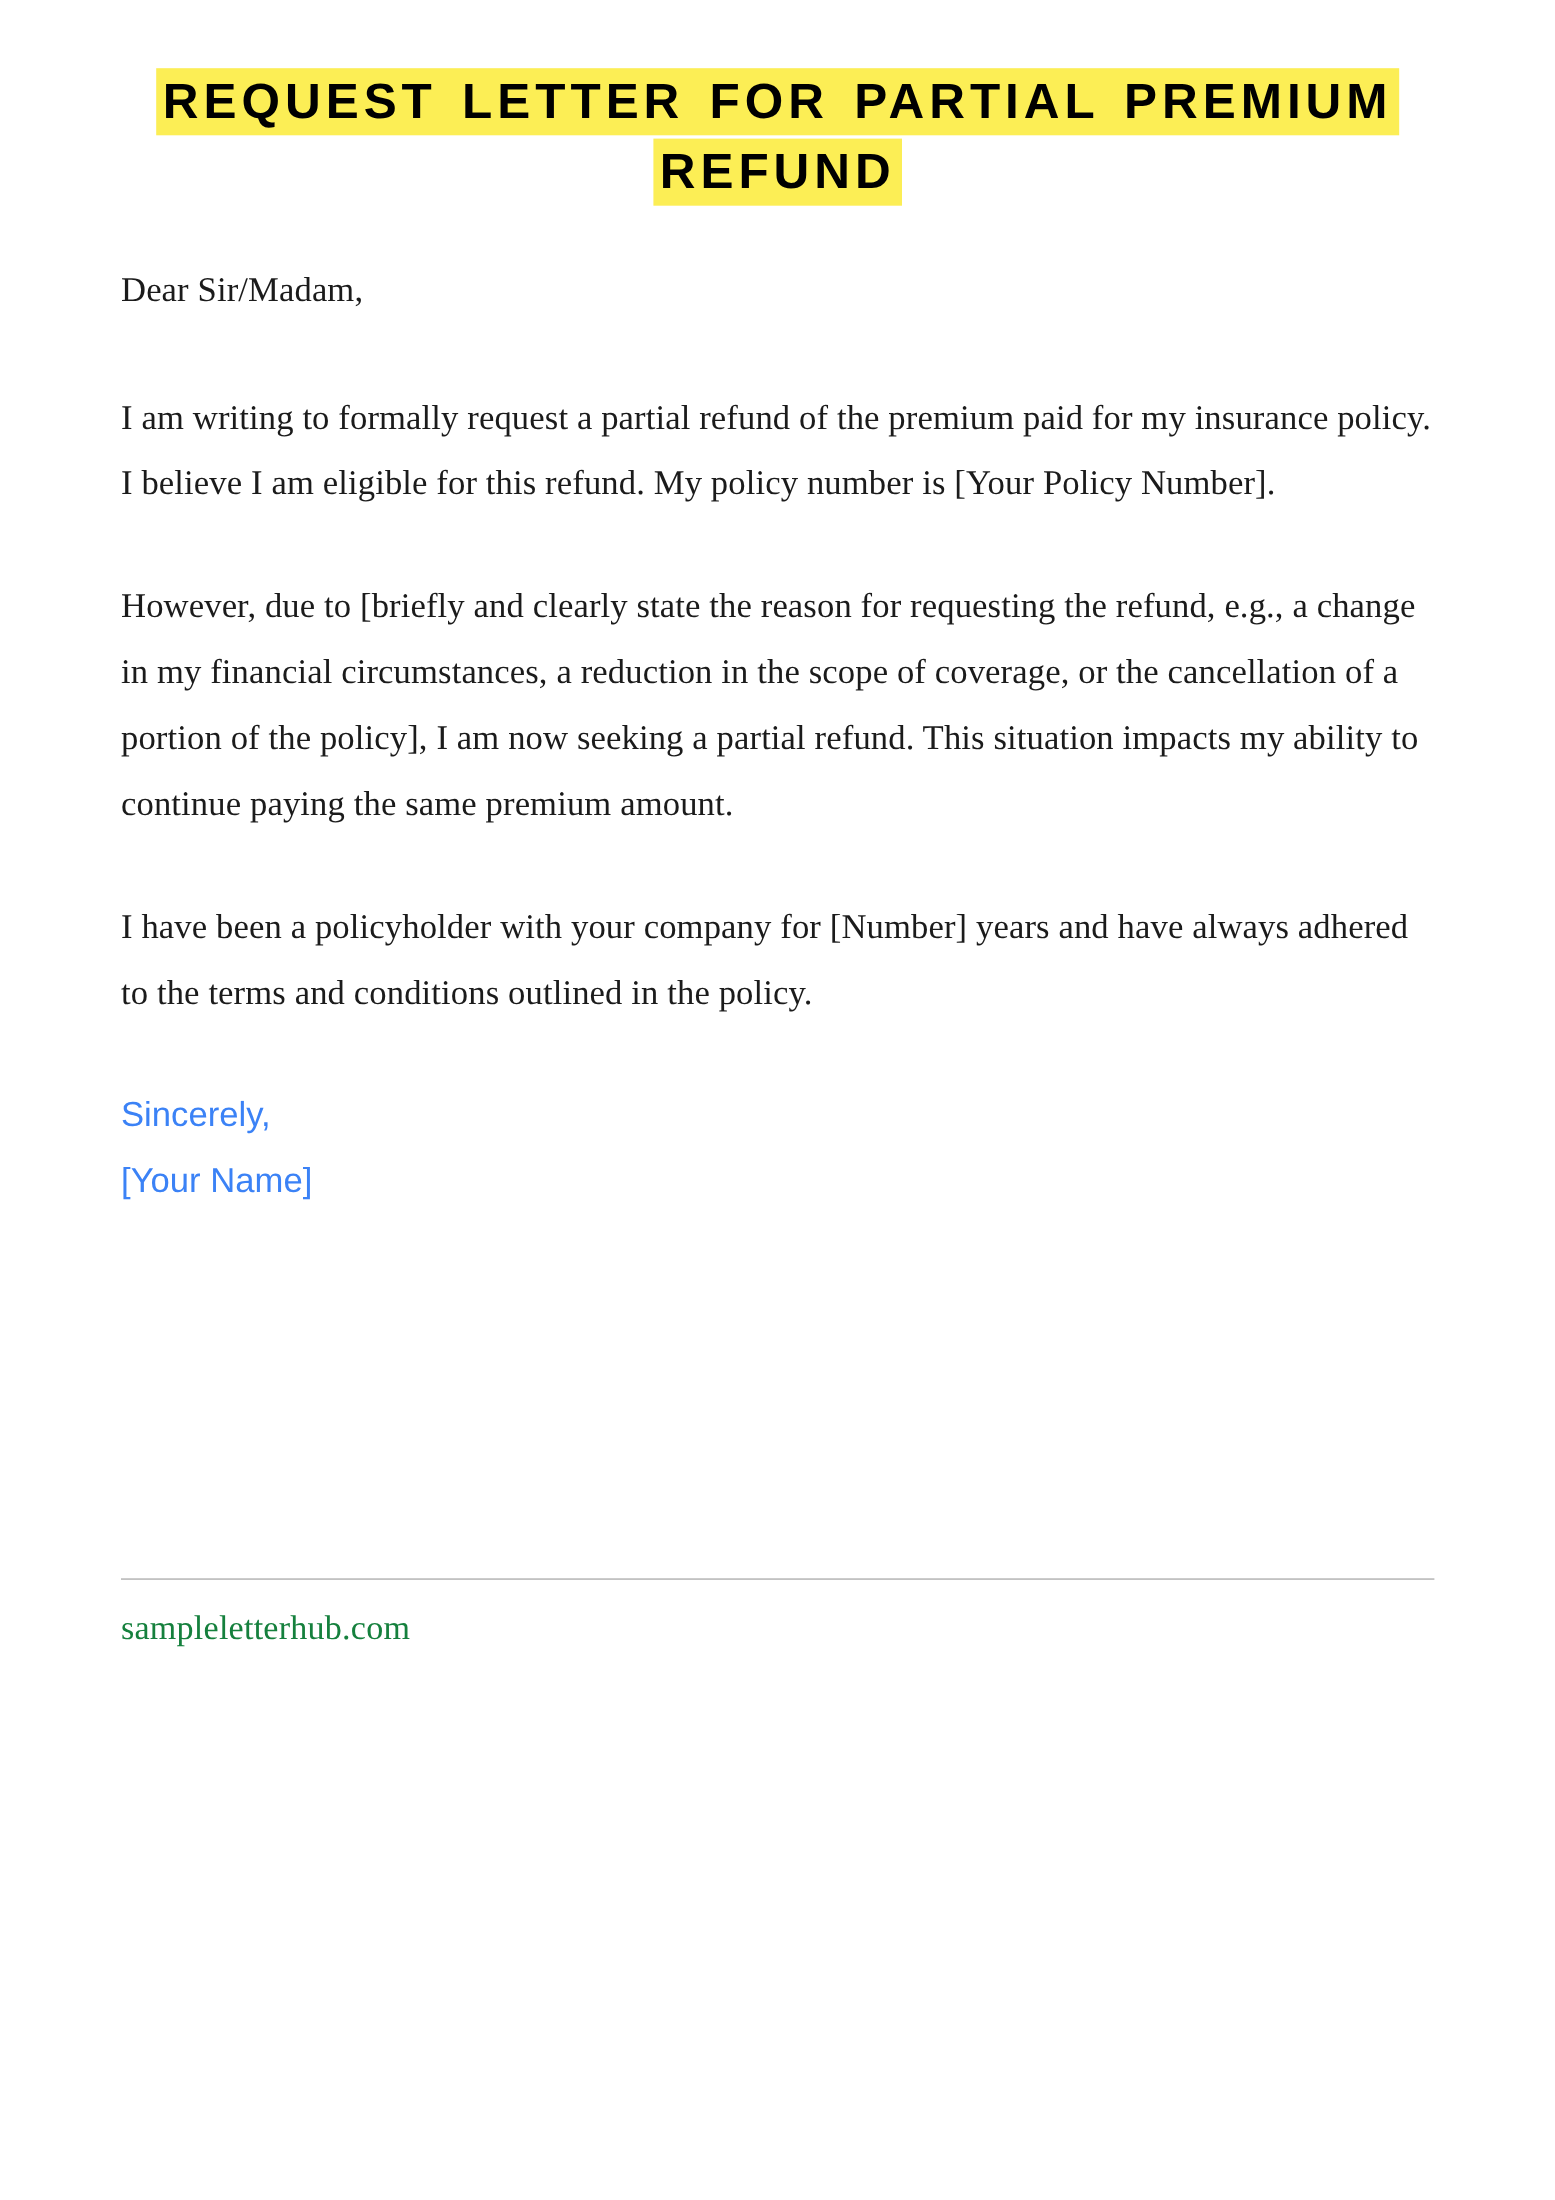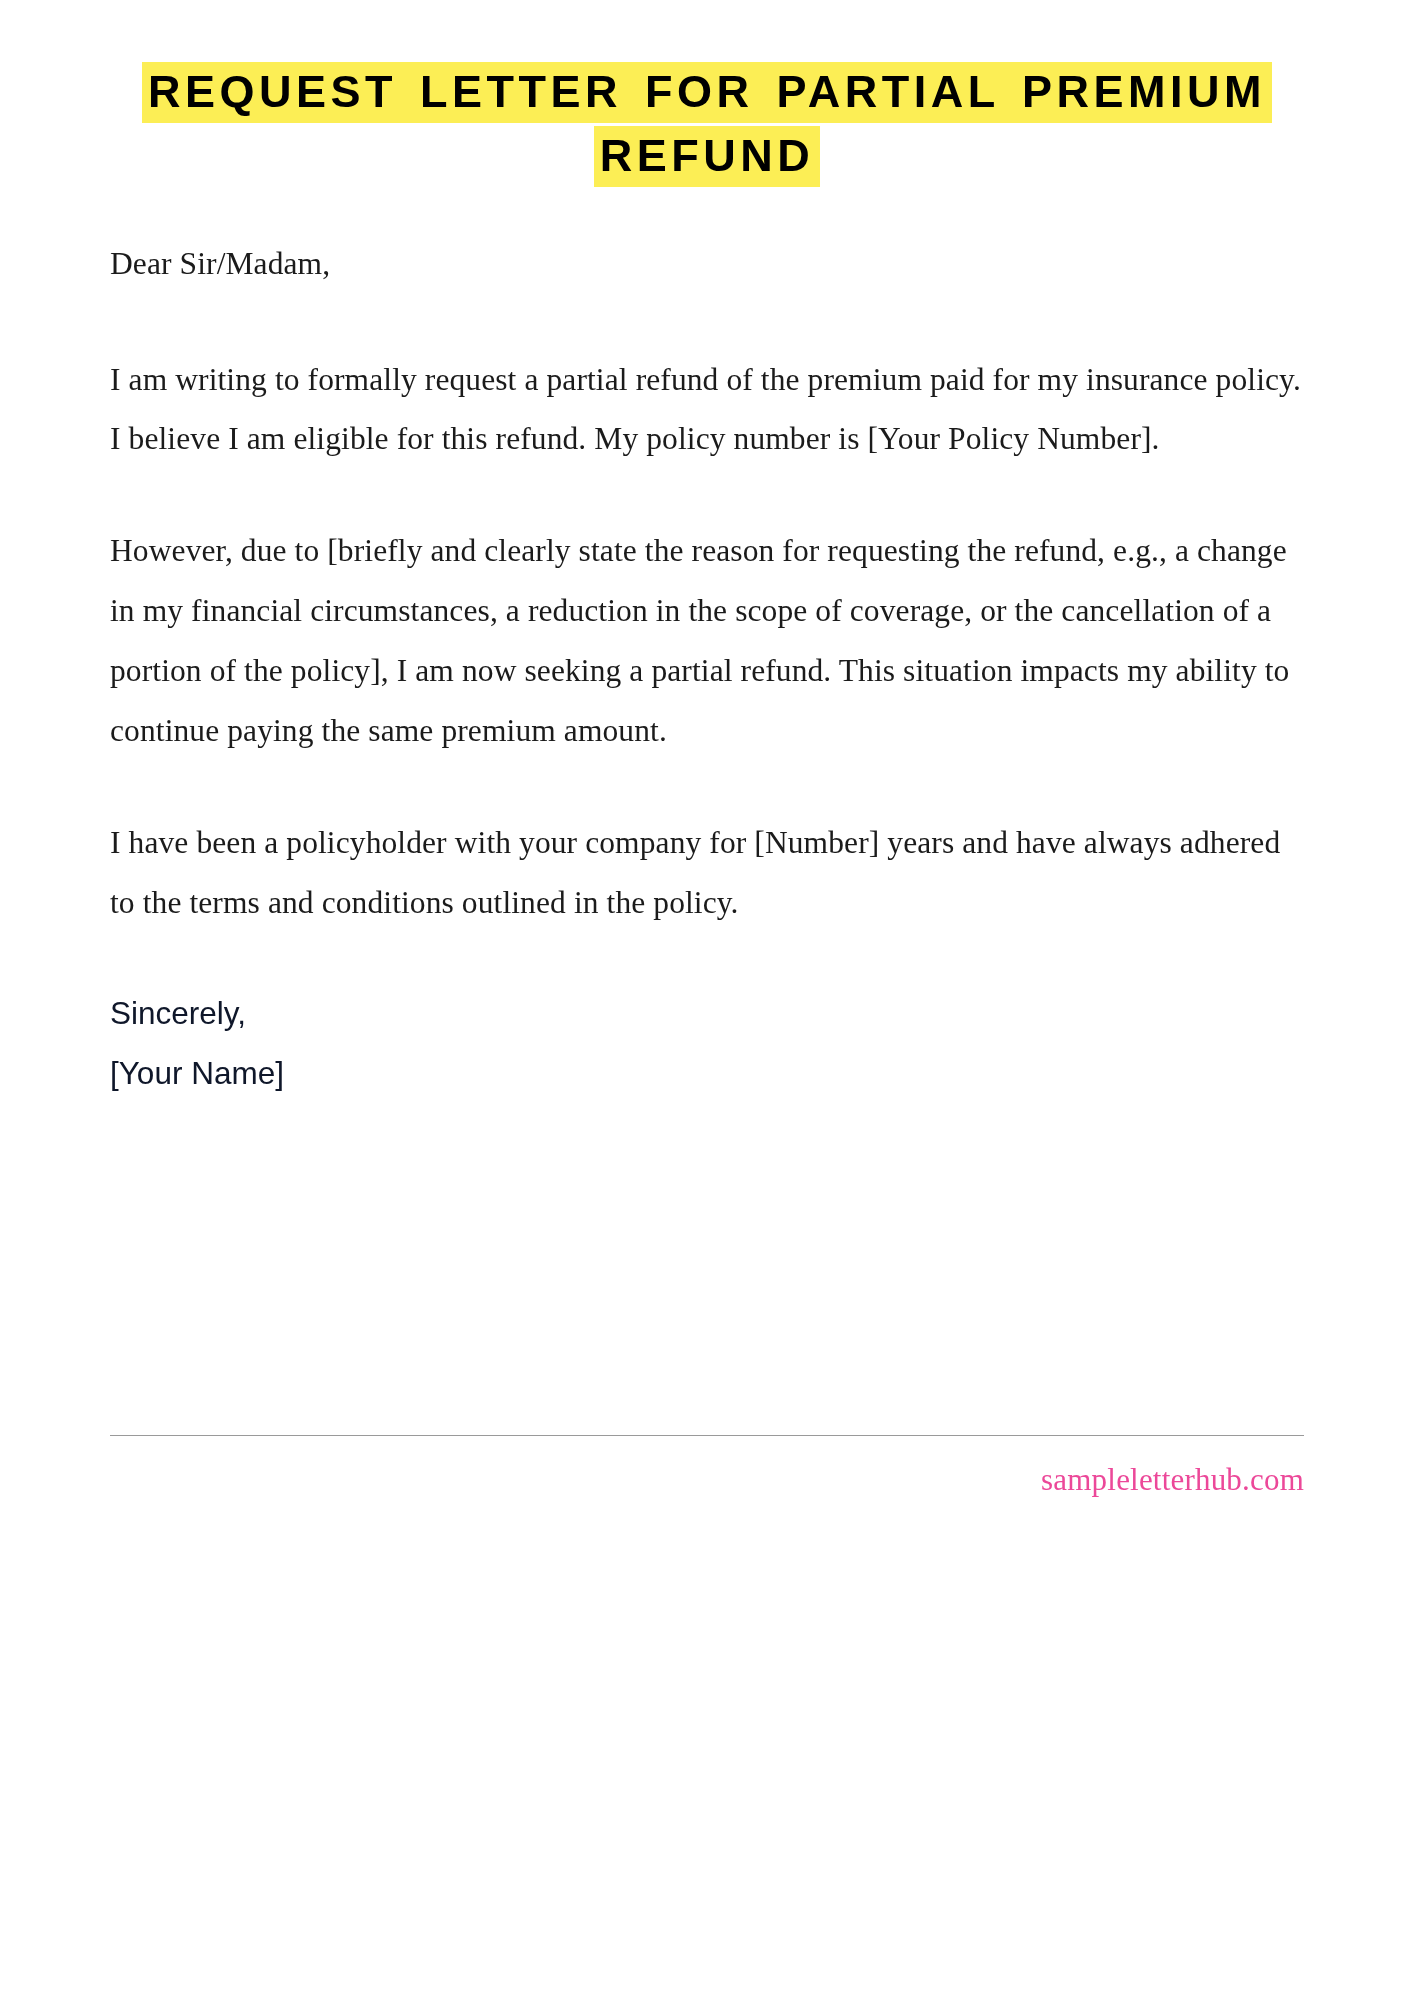--- a/index.html
+++ b/index.html
@@ -62,21 +62,21 @@
   .para.salutation {
     margin-bottom: 56px;
   }
 
   .sign-block {
     margin: 0;
     padding: 0 110px;
     font-family: "Liberation Sans", sans-serif;
     font-size: 31.5px;
     line-height: 1.90;
-    color: #0f172a;
+    color: #3b82f6;
   }
 
   .sign-line {
     margin: 0;
   }
 
   
   .footer {
     position: absolute;
     left: 110px;
@@ -85,24 +85,23 @@
   }
 
   .footer-rule {
     height: 1px;
     background: #9a9a9a;
     width: 100%;
     margin-bottom: 26px;
   }
 
   .footer-url {
-    text-align: right;
     font-family: "Liberation Serif", serif;
     font-size: 31px;
-    color: #ec4899;
+    color: #15803d;
     letter-spacing: 0.2px;
   }
 </style>
 </head>
 <body>
 
 <div class="page">
 
   <div class="title-block">
     <h1 class="doc-title"><span class="hl">REQUEST LETTER FOR PARTIAL PREMIUM REFUND</span></h1>

